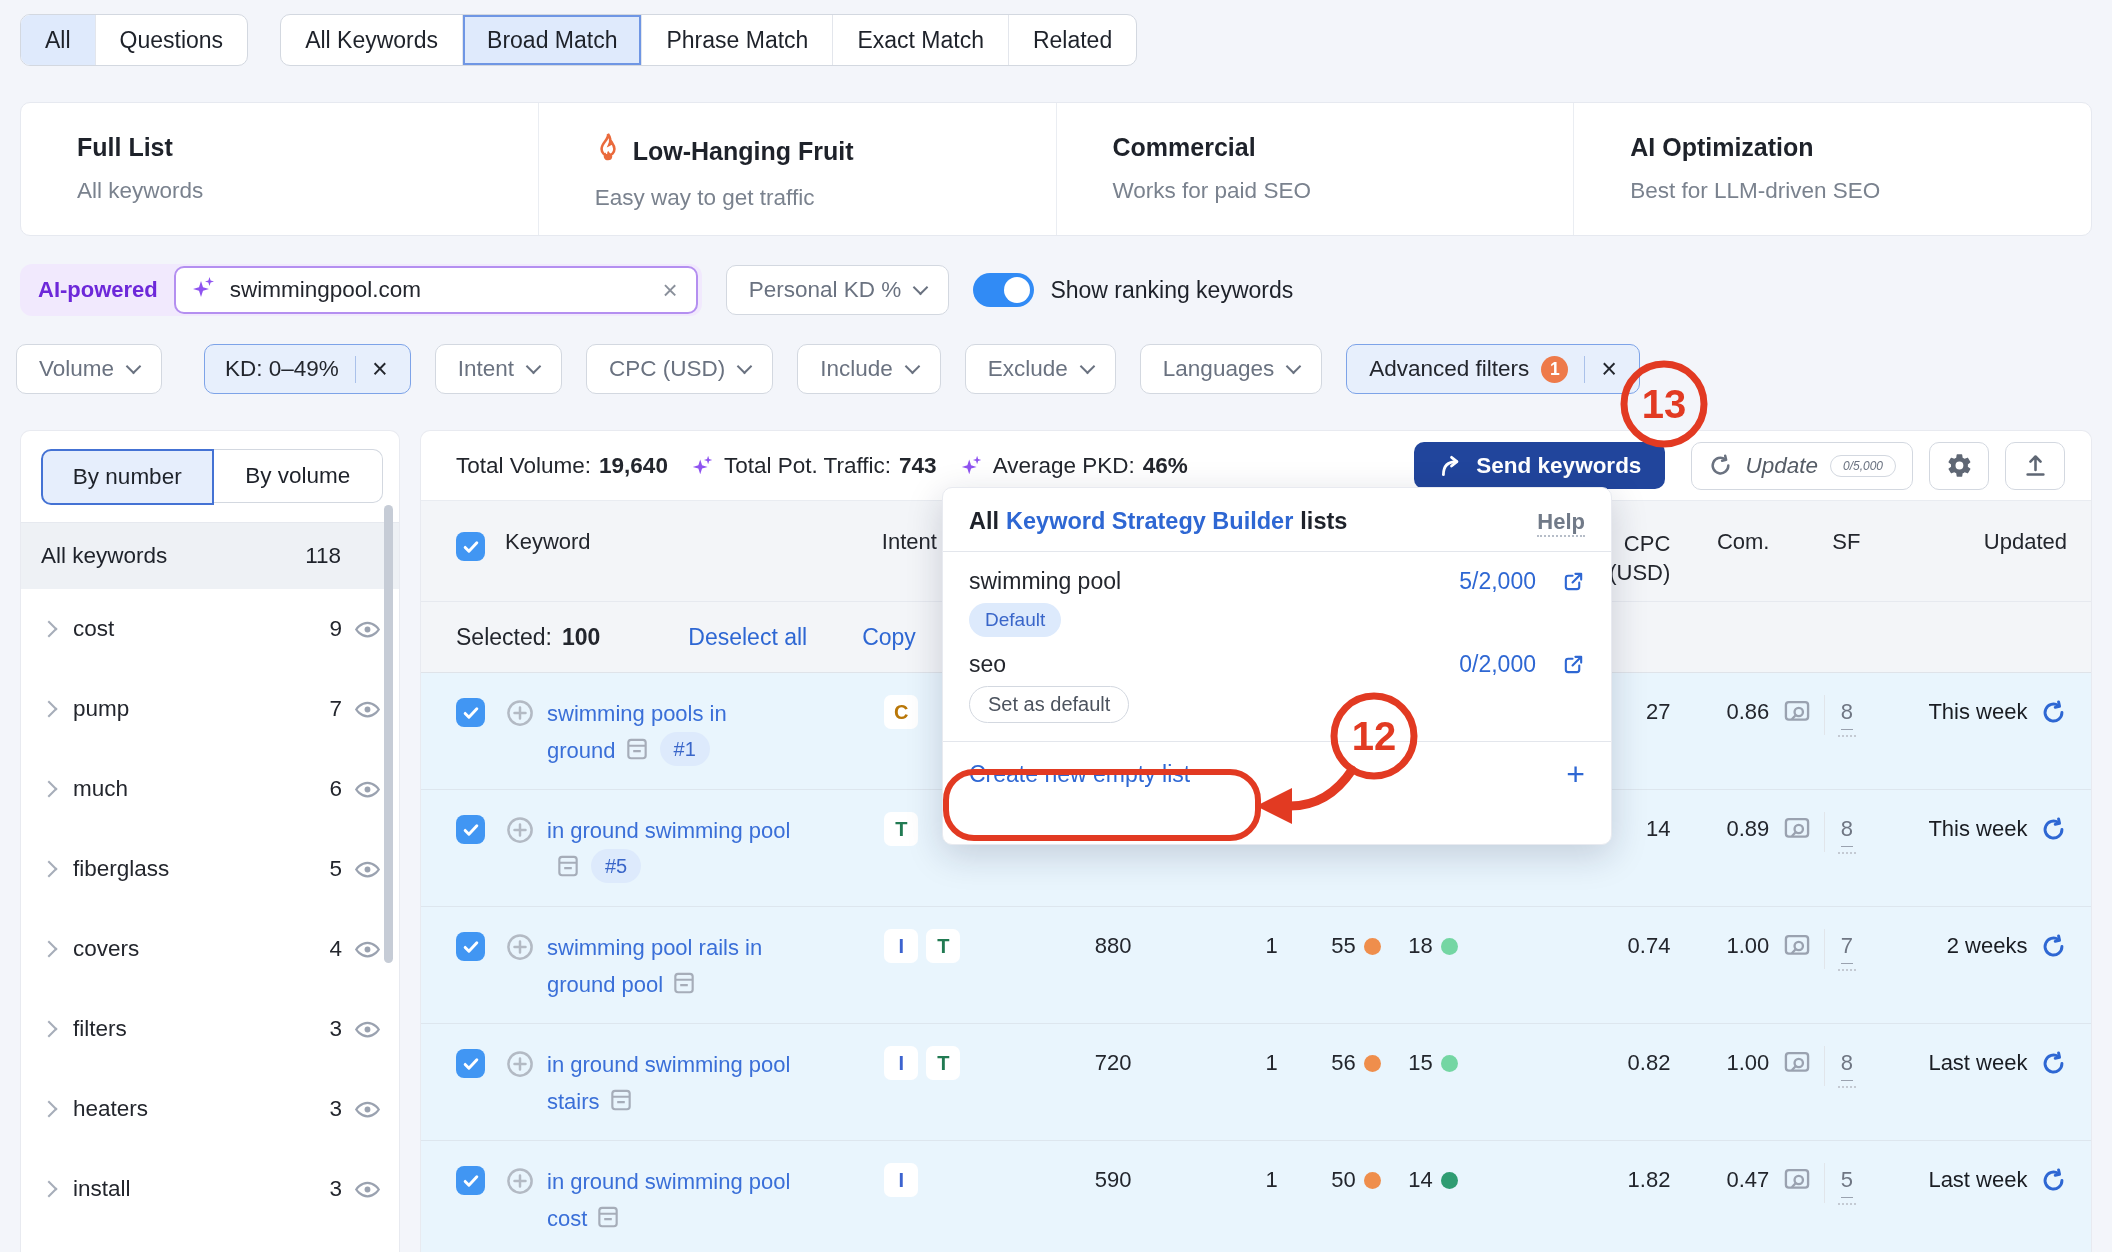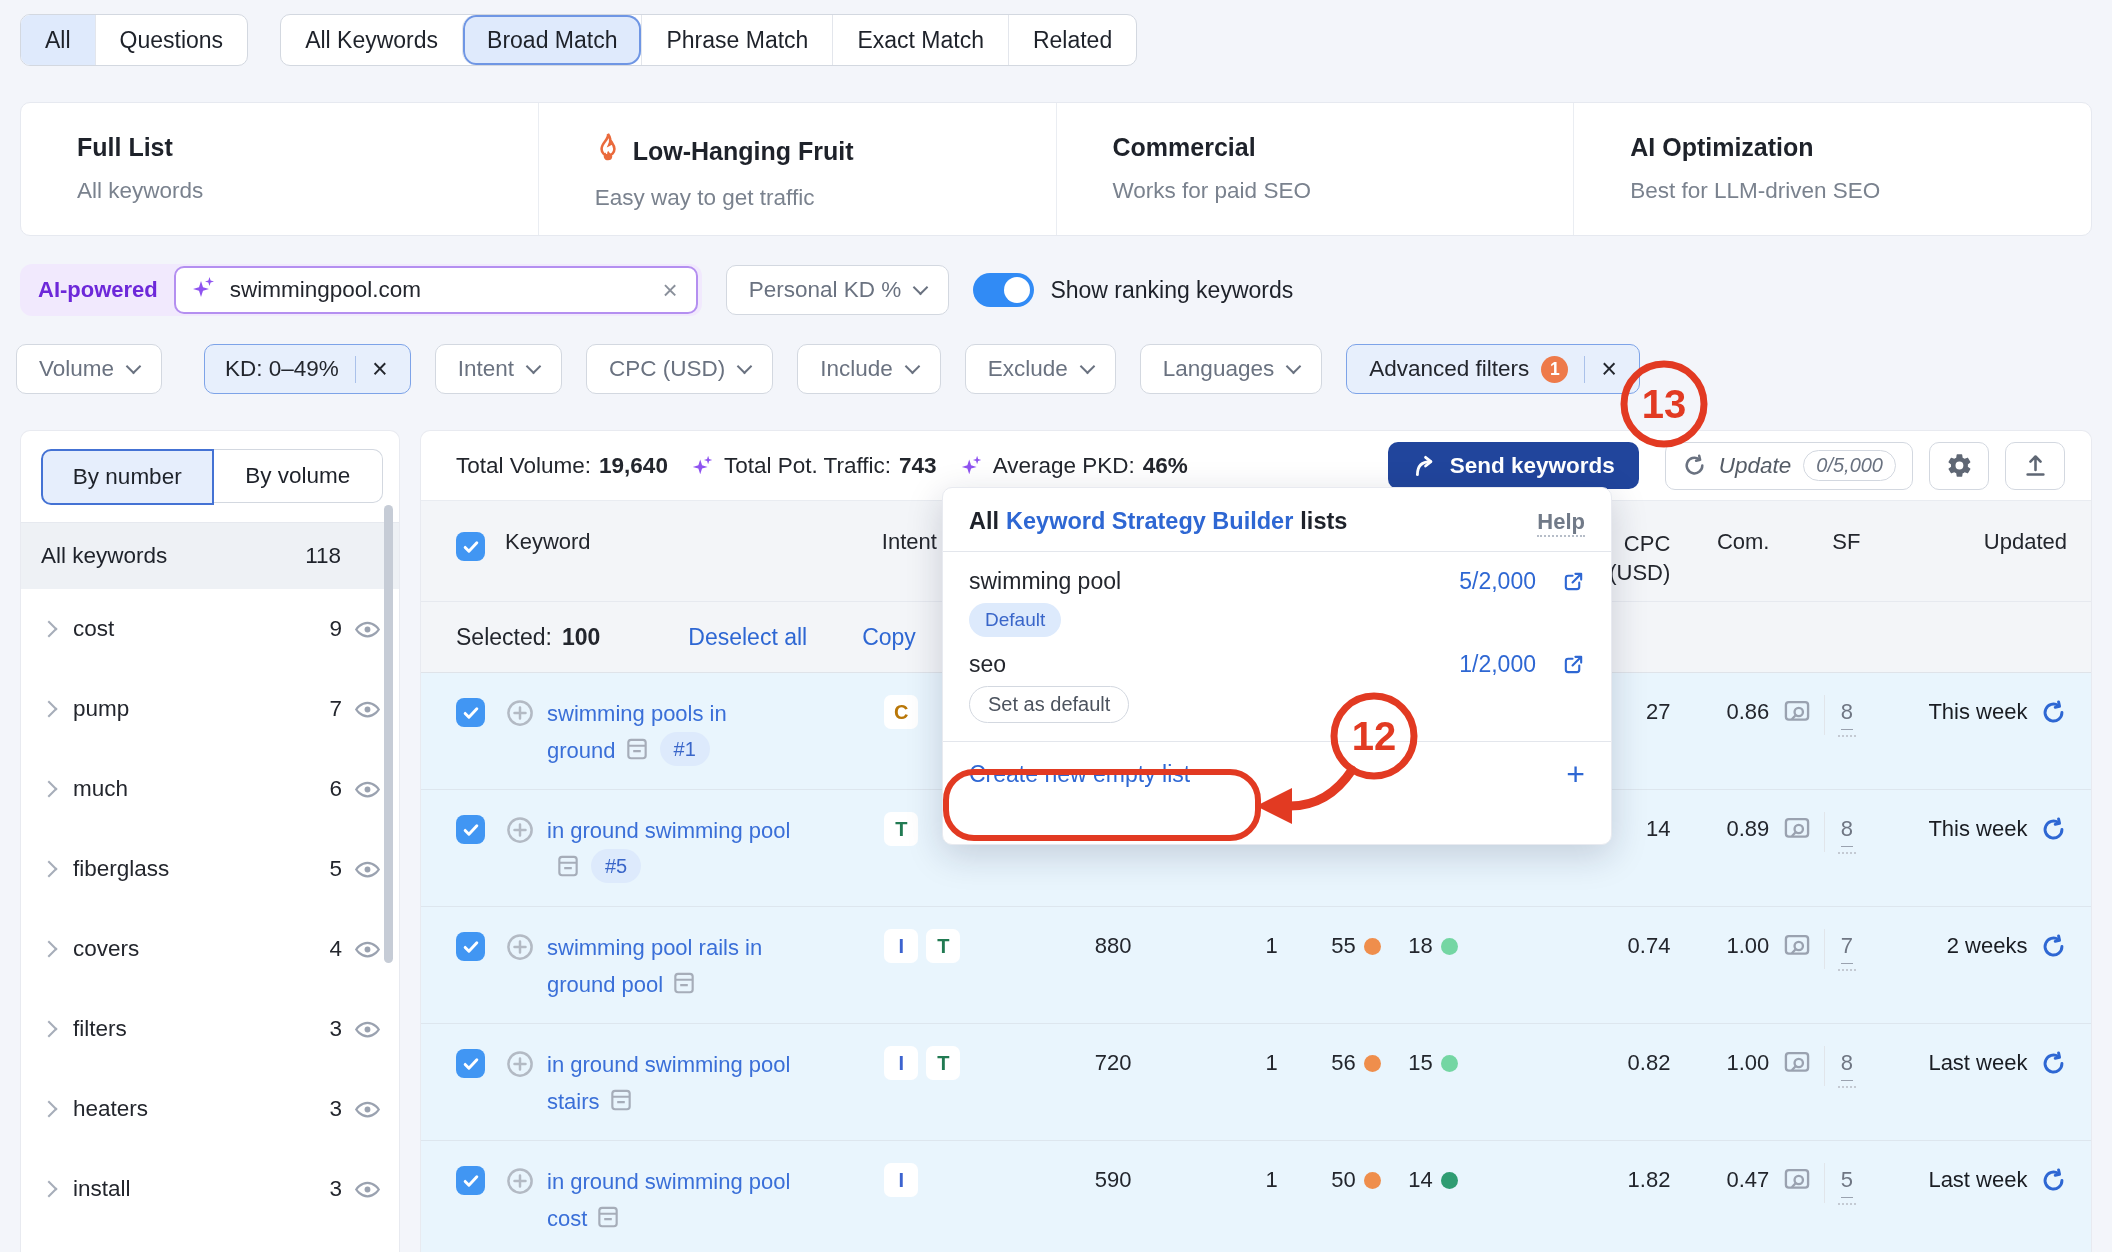--- a/index.html
+++ b/index.html
@@ -4,21 +4,21 @@
 <style>
   html,body{margin:0;padding:0;}
   .page{position:relative;width:2112px;height:1252px;background:#f3f5fa;overflow:hidden;
         font-family:"Liberation Sans",sans-serif;color:#23262d;}
   
   .tabs-row{display:flex;gap:32px;padding:14px 0 0 20px;}
   .tgroup{display:flex;border:1.5px solid #d3d8e0;border-radius:10px;background:#fff;overflow:hidden;height:50px;}
   .tseg{padding:0 24px;display:flex;align-items:center;font-size:23px;color:#1e222a;border-left:1.5px solid #e3e6ec;cursor:pointer;white-space:nowrap;}
   .tseg:first-child{border-left:none;}
   .tseg.on{background:#dfeafc;}
-  .tseg.on2{background:#dfeafc;box-shadow:inset 0 0 0 2px #6f96e4;border-radius:14px;}
+  .tseg.on2{background:#dfeafc;box-shadow:inset 0 0 0 2px #6f96e4;}
   
   .cards{display:flex;background:#fff;border:1px solid #e6e9f0;border-radius:10px;height:132px;margin:36px 20px 0 20px;}
   .card{flex:1;padding:30px 0 0 56px;border-left:1px solid #eaedf2;cursor:pointer;}
   .card:first-child{border-left:none;}
   .card-title{font-size:25px;font-weight:bold;color:#1e222a;display:flex;align-items:center;gap:12px;}
   .card-sub{font-size:22.5px;color:#7a828e;margin-top:16px;}
   
   .srow{display:flex;align-items:center;margin:28px 0 0 20px;}
   .ai{display:flex;align-items:center;background:#f1e9fd;border-radius:12px;height:52px;padding:0 4px 0 18px;}
   .ai-label{font-size:22px;color:#6d28d9;font-weight:bold;margin-right:16px;}
@@ -58,21 +58,21 @@
   .side-scroll{position:absolute;right:6px;top:74px;width:9px;height:458px;border-radius:5px;background:#c6ccd6;}
   
   .main{flex:1;background:#fff;border:1px solid #e8eaf0;border-bottom:none;border-radius:10px 10px 0 0;box-sizing:border-box;overflow:hidden;}
   .stats{display:flex;align-items:center;height:69px;padding:0 26px 0 35px;border-bottom:1px solid #e9ecf1;font-size:22.5px;}
   .stats .lab{color:#23262d;margin-left:8px;}
   .stats .val{font-weight:bold;margin-left:8px;}
   .stats svg.sp{margin-left:22px;}
   .send-btn{margin-left:auto;display:flex;align-items:center;gap:12px;background:#21459c;color:#fff;font-size:22.5px;font-weight:bold;height:47px;padding:0 24px;border-radius:10px;cursor:pointer;white-space:nowrap;}
   .upd-btn{display:flex;align-items:center;gap:12px;border:1.5px solid #d3d8e0;border-radius:10px;height:46px;padding:0 16px;margin-left:26px;cursor:pointer;font-style:italic;}
   .upd-btn .t{font-size:22.5px;color:#555c66;}
-  .quota{border:1.5px solid #d3d8e0;border-radius:16px;font-size:20px;color:#6a7280;padding:3px 12px;}
+  .quota{border:1.5px solid #d3d8e0;border-radius:16px;font-size:12px;color:#6a7280;padding:3px 12px;}
   .icon-btn{width:58px;height:46px;border:1.5px solid #d3d8e0;border-radius:10px;display:flex;align-items:center;justify-content:center;margin-left:16px;cursor:pointer;}
   
   .thead{display:flex;align-items:flex-start;background:#f3f5f8;border-bottom:1px solid #e6e9ef;height:101px;padding:28px 24px 0 35px;box-sizing:border-box;font-size:22px;color:#23262d;}
   .h-kw{width:380px;margin-left:20px;}
   .h-int{width:100px;}
   .h-spacer{width:480px;}
   .h-cpc{width:215px;text-align:right;line-height:29px;}
   .h-com{width:100px;text-align:right;}
   .h-serp{width:55px;}
   .h-sf{width:45px;text-align:center;}
@@ -643,21 +643,21 @@
         <span>5/2,000</span>
         <svg width="23" height="23" viewBox="0 0 24 24">
             <path d="M14 4h6v6M20 4l-9 9M11 6H6.5A2.5 2.5 0 0 0 4 8.5v9A2.5 2.5 0 0 0 6.5 20h9a2.5 2.5 0 0 0 2.5-2.5V13" fill="none" stroke="#2e67d3" stroke-width="2.2" stroke-linecap="round" stroke-linejoin="round"></path>
           </svg>
       </span>
     </div>
     <span class="badge-default">Default</span>
     <div class="pp-item" style="margin-top:14px;">
       <span>seo</span>
       <span class="pp-quota">
-        <span>1/2,000</span>
+        <span>0/2,000</span>
         <svg width="23" height="23" viewBox="0 0 24 24">
             <path d="M14 4h6v6M20 4l-9 9M11 6H6.5A2.5 2.5 0 0 0 4 8.5v9A2.5 2.5 0 0 0 6.5 20h9a2.5 2.5 0 0 0 2.5-2.5V13" fill="none" stroke="#2e67d3" stroke-width="2.2" stroke-linecap="round" stroke-linejoin="round"></path>
           </svg>
       </span>
     </div>
     <span class="pill">Set as default</span>
     <div class="pp-div" style="margin-top:18px;"></div>
     <div class="pp-footer">
       <span class="pp-create">Create new empty list</span>
       <span class="pp-plus">+</span>

